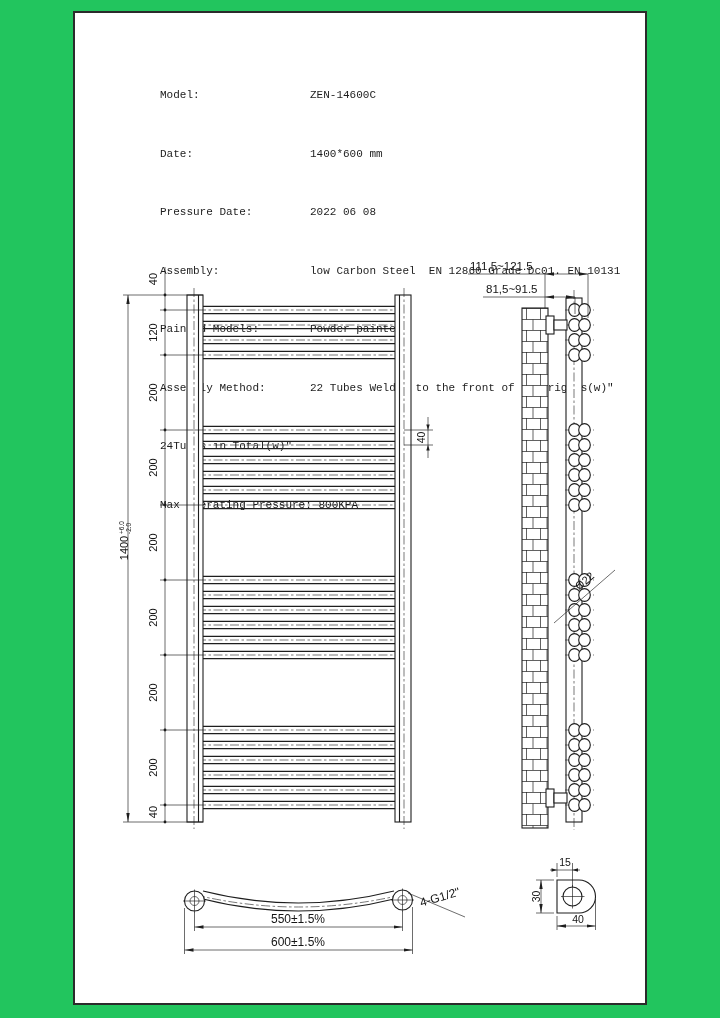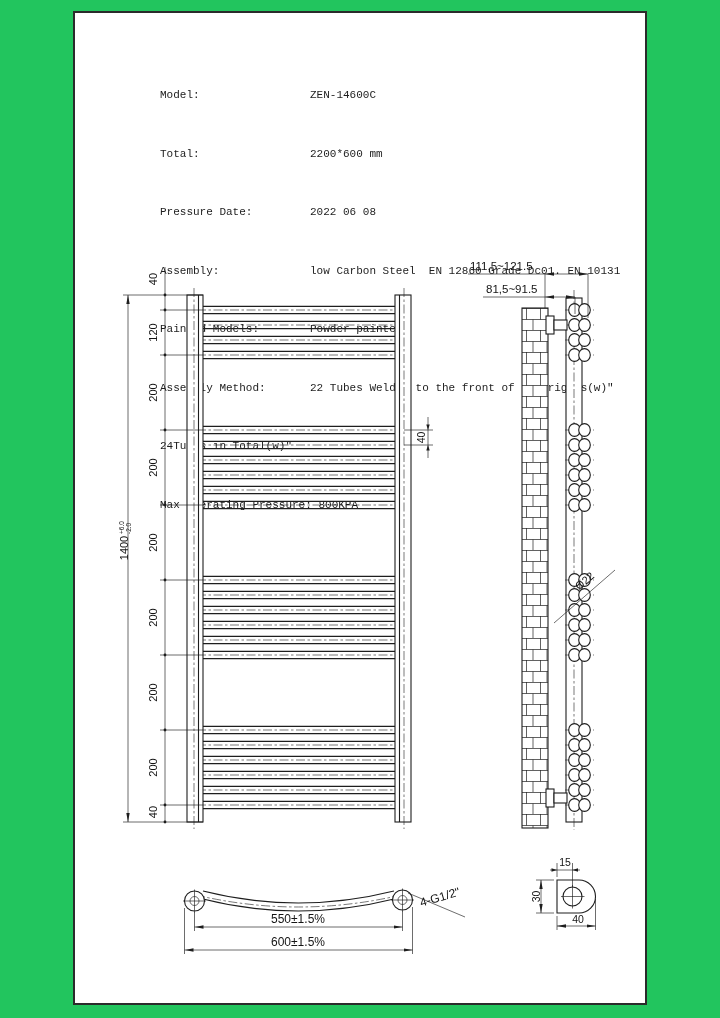--- a/index.html
+++ b/index.html
@@ -25,21 +25,21 @@
   .tol{font-family:"Liberation Sans",sans-serif;font-size:6.5px;fill:#141414;}
 </style>
 </head>
 <body>
 
 <div class="page">
   <div class="frame"></div>
 
   <div class="spec">
     <div><span class="lbl">Model:</span><span>ZEN-14600C</span></div>
-    <div><span class="lbl">Total:</span><span>2200*600 mm</span></div>
+    <div><span class="lbl">Date:</span><span>1400*600 mm</span></div>
     <div><span class="lbl">Pressure Date:</span><span>2022 06 08</span></div>
     <div><span class="lbl">Assembly:</span><span>low Carbon Steel  EN 12860 Grade Dc01. EN 10131</span></div>
     <div><span class="lbl">Painted Models:</span><span>Powder painted</span></div>
     <div><span class="lbl">Assembly Method:</span><span>22 Tubes Welded to the front of 2 uprights(w)"</span></div>
     <div>24Tubes in Total(w)"</div>
     <div>Max Operating Pressure: 800KPA</div>
   </div>
 
   <svg width="720" height="1018" viewBox="0 0 720 1018">
     <defs>

